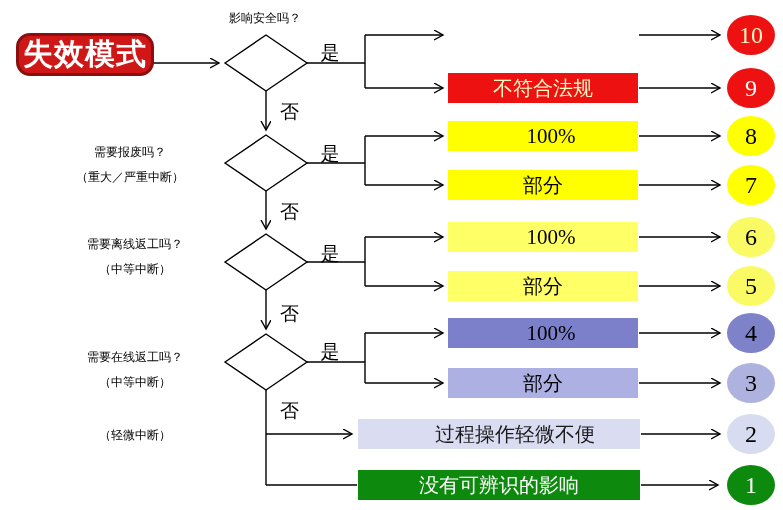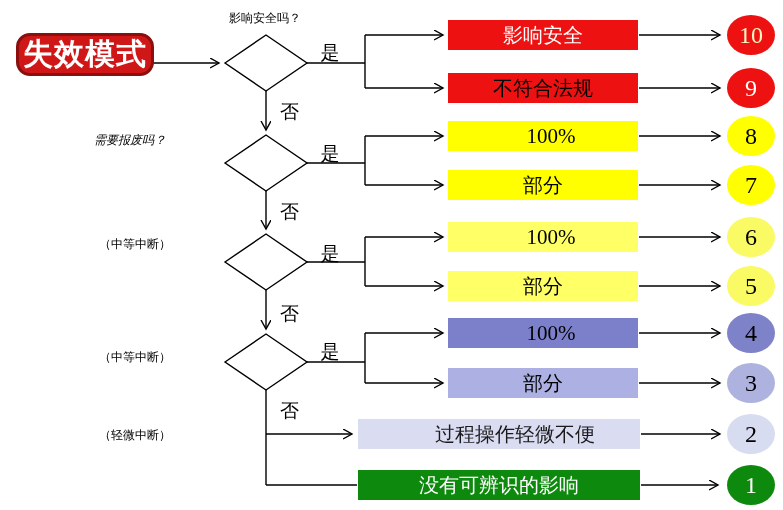--- a/index.html
+++ b/index.html
@@ -14,21 +14,21 @@
     border-radius:14px;border:3px solid #8B0F0F;
     display:flex;align-items:center;justify-content:center;
     font-size:30px;font-weight:bold;letter-spacing:1px;
     box-sizing:border-box;
     margin-left:8px;
   }
   .question{
     text-align:center;font-size:12px;line-height:25px;color:#000;
   }
   .q-top{left:185px;top:6px;width:160px;}
-  .q2{left:15px;top:128px;width:230px;font-style:italic;}
+  .q2{left:15px;top:140px;width:230px;}
   .q3{left:20px;top:232px;width:230px;}
   .q4{left:20px;top:345px;width:230px;}
   .q5{left:20px;top:423px;width:230px;}
   .branch-label{font-size:19px;color:#000;}
   .yes{left:315px;width:30px;text-align:center;}
   .no{left:276px;width:30px;text-align:left;padding-left:4px;}
   .result-box{
     left:448px;width:190px;height:30px;
     display:flex;align-items:center;justify-content:center;
     font-size:20px;box-sizing:border-box;
@@ -119,40 +119,42 @@
         <line x1="641" y1="485" x2="718" y2="485" marker-end="url(#arr)"></line>
       </g>
     </g>
   </svg>
 
   <div class="abs failure-box" style="background: rgb(208, 23, 23); border-color: rgb(139, 15, 15); color: rgb(255, 255, 255);">失效模式</div>
 
   <div class="abs question q-top">影响安全吗？</div>
   <div class="abs question q2">
     <div>需要报废吗？</div>
+    <div>（重大／严重中断）</div>
   </div>
   <div class="abs question q3">
+    <div>需要离线返工吗？</div>
     <div>（中等中断）</div>
   </div>
   <div class="abs question q4">
+    <div>需要在线返工吗？</div>
     <div>（中等中断）</div>
   </div>
   <div class="abs question q5">（轻微中断）</div>
 
   <div class="abs branch-label yes" style="top:40px">是</div>
   <div class="abs branch-label yes" style="top:141px">是</div>
   <div class="abs branch-label yes" style="top:241px">是</div>
   <div class="abs branch-label yes" style="top:339px">是</div>
   <div class="abs branch-label no" style="top:99px">否</div>
   <div class="abs branch-label no" style="top:199px">否</div>
   <div class="abs branch-label no" style="top:301px">否</div>
   <div class="abs branch-label no" style="top:398px">否</div>
 
-  <div class="abs result-box" style="top: 20px; background: rgb(237, 17, 17); color: rgb(255, 255, 255);">影响安全</div>
-  <div class="abs result-box" style="top: 73px; background: rgb(237, 17, 17); color: #000000;">不符合法规</div>
+  <div class="abs result-box" style="top: 73px; background: rgb(237, 17, 17); color: #fef9c3;">不符合法规</div>
   <div class="abs result-box serif" style="top: 121px; background: rgb(255, 255, 0); color: rgb(0, 0, 0);">100%</div>
   <div class="abs result-box" style="top: 170px; background: rgb(255, 255, 0); color: rgb(0, 0, 0);">部分</div>
   <div class="abs result-box serif" style="top: 222px; background: rgb(255, 255, 102); color: rgb(0, 0, 0);">100%</div>
   <div class="abs result-box" style="top: 271px; background: rgb(255, 255, 102); color: rgb(0, 0, 0);">部分</div>
   <div class="abs result-box serif" style="top: 318px; background: rgb(124, 128, 203); color: rgb(0, 0, 0);">100%</div>
   <div class="abs result-box" style="top: 368px; background: rgb(172, 176, 226); color: rgb(0, 0, 0);">部分</div>
   <div class="abs result-box wide" style="top: 419px; background: rgb(218, 220, 242); color: rgb(26, 26, 26); padding-left: 32px;">过程操作轻微不便</div>
   <div class="abs result-box wide" style="top: 470px; background: rgb(13, 138, 13); color: rgb(255, 255, 255); font-family: Liberation Serif, serif;">没有可辨识的影响</div>
 
   <div class="abs score-circle" style="top: 15px; background: rgb(237, 17, 17); color: #fef9c3;">10</div>

